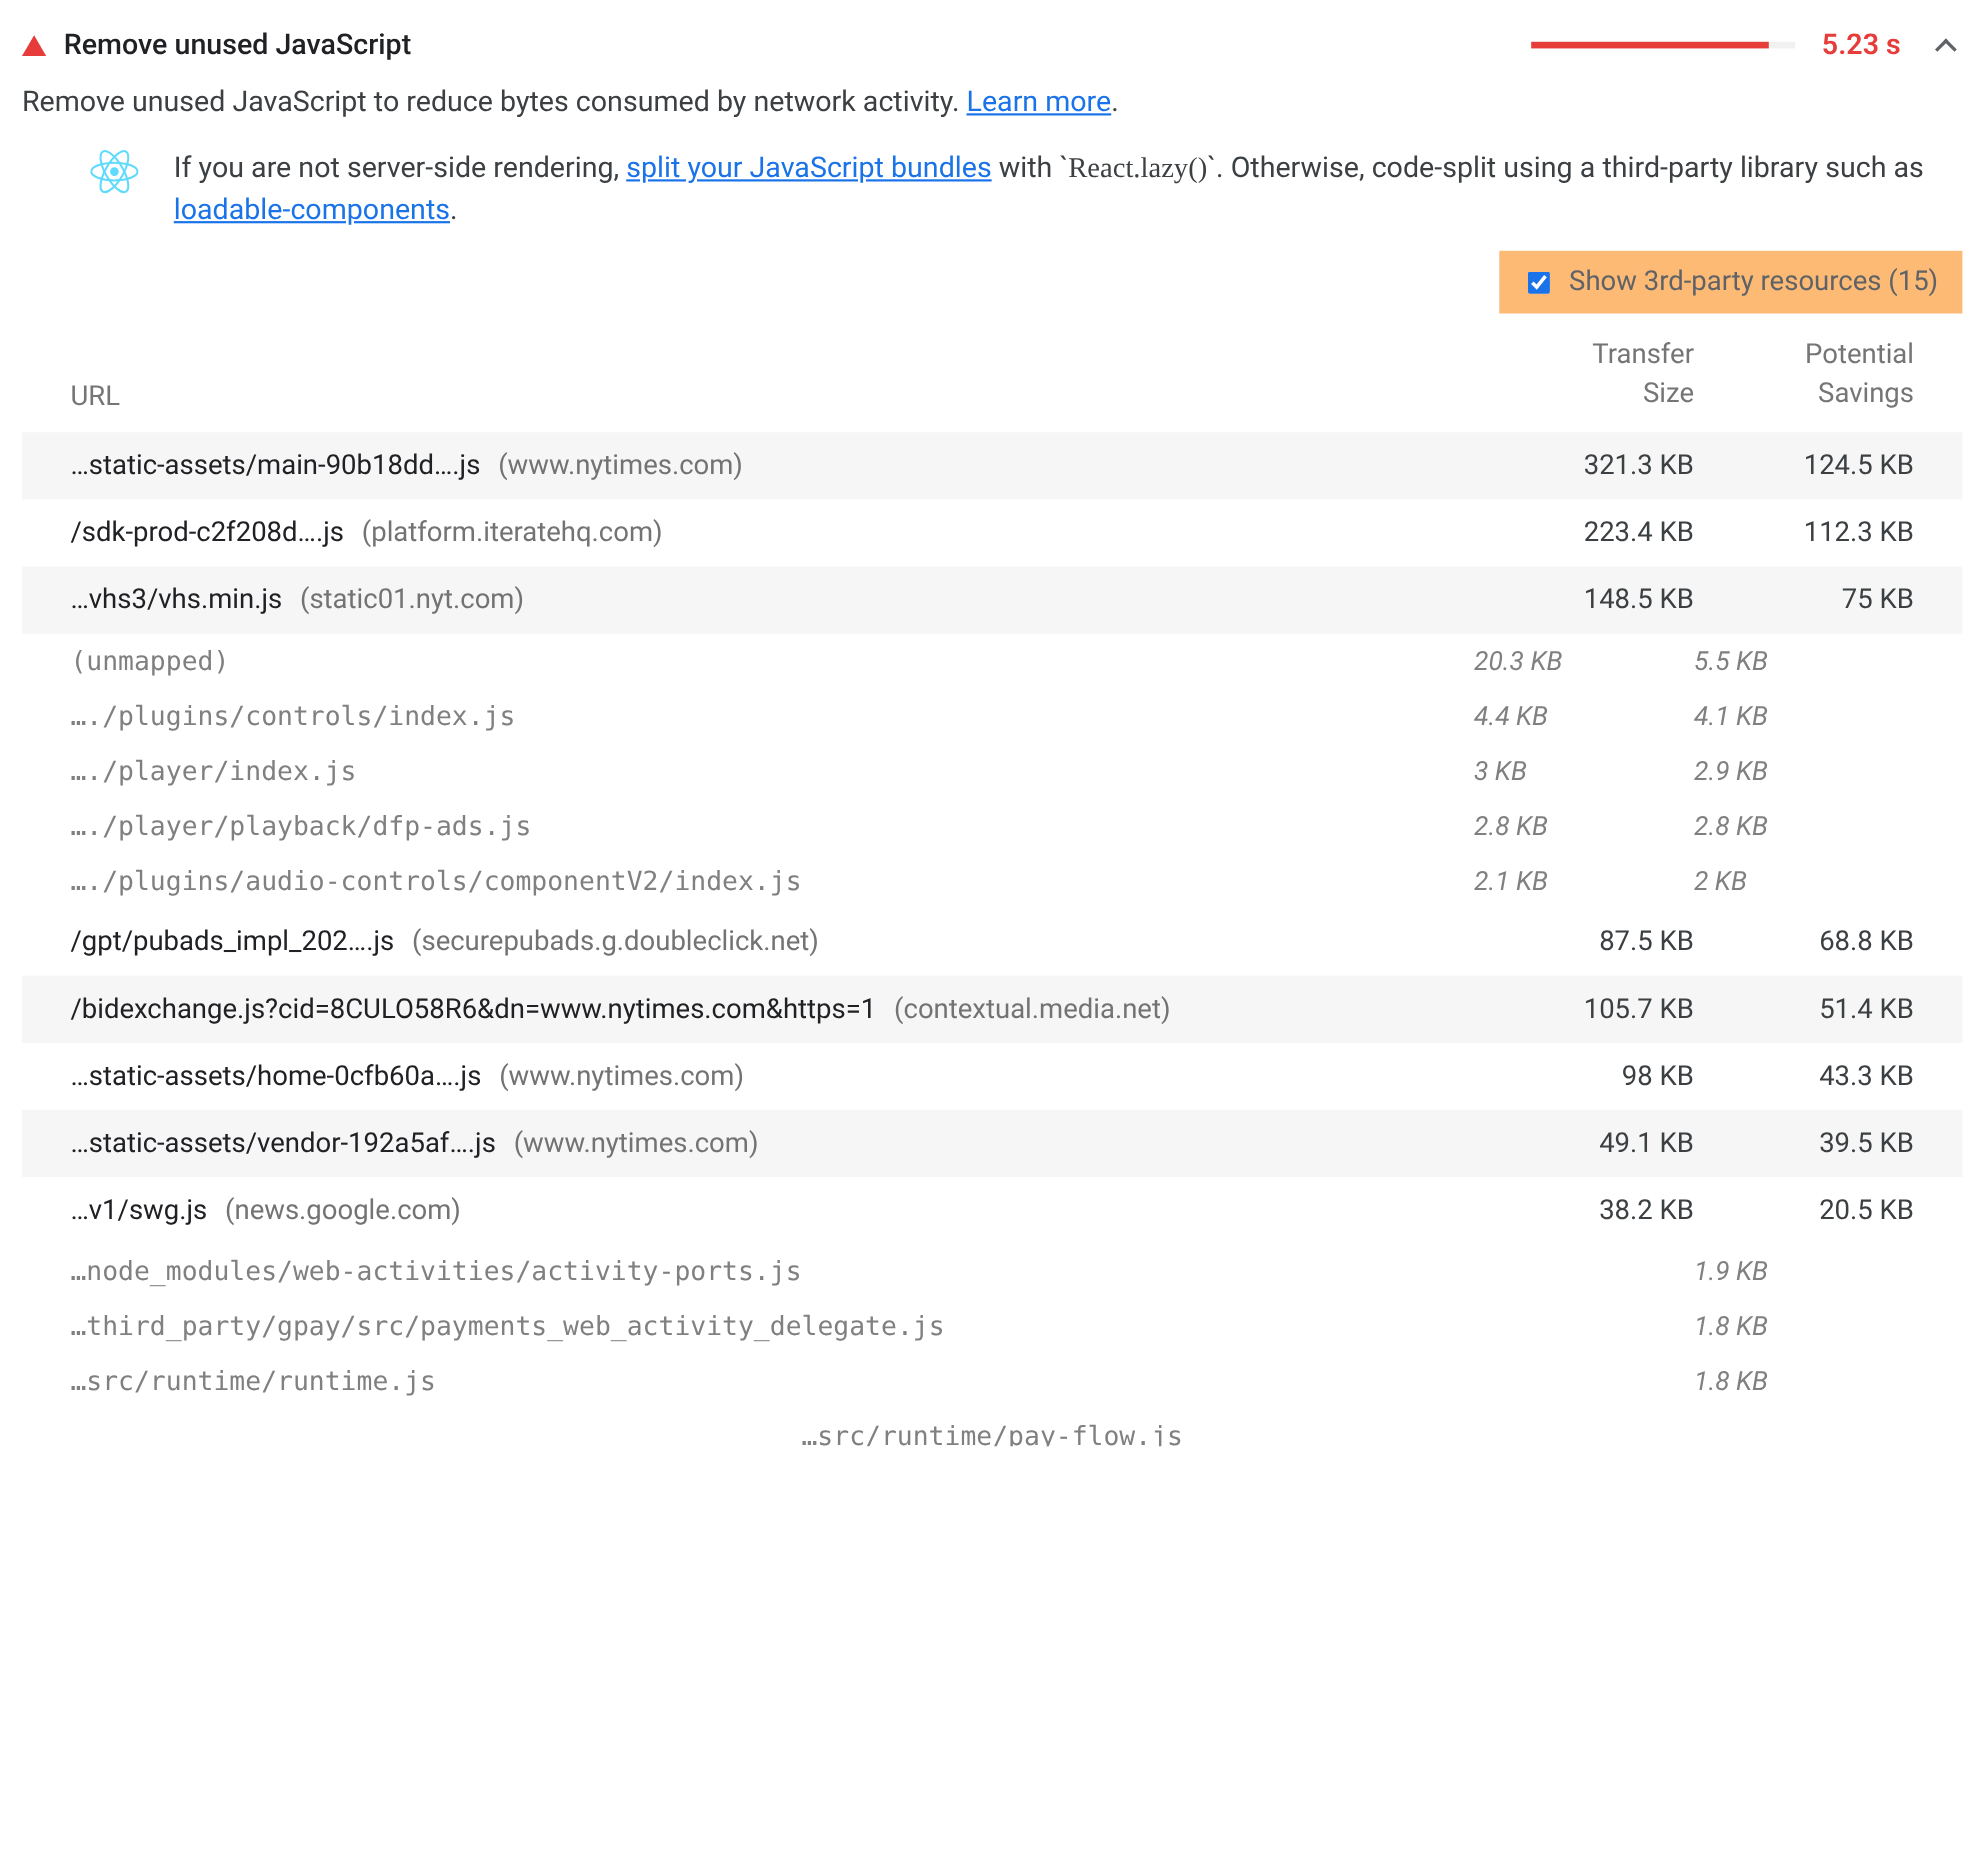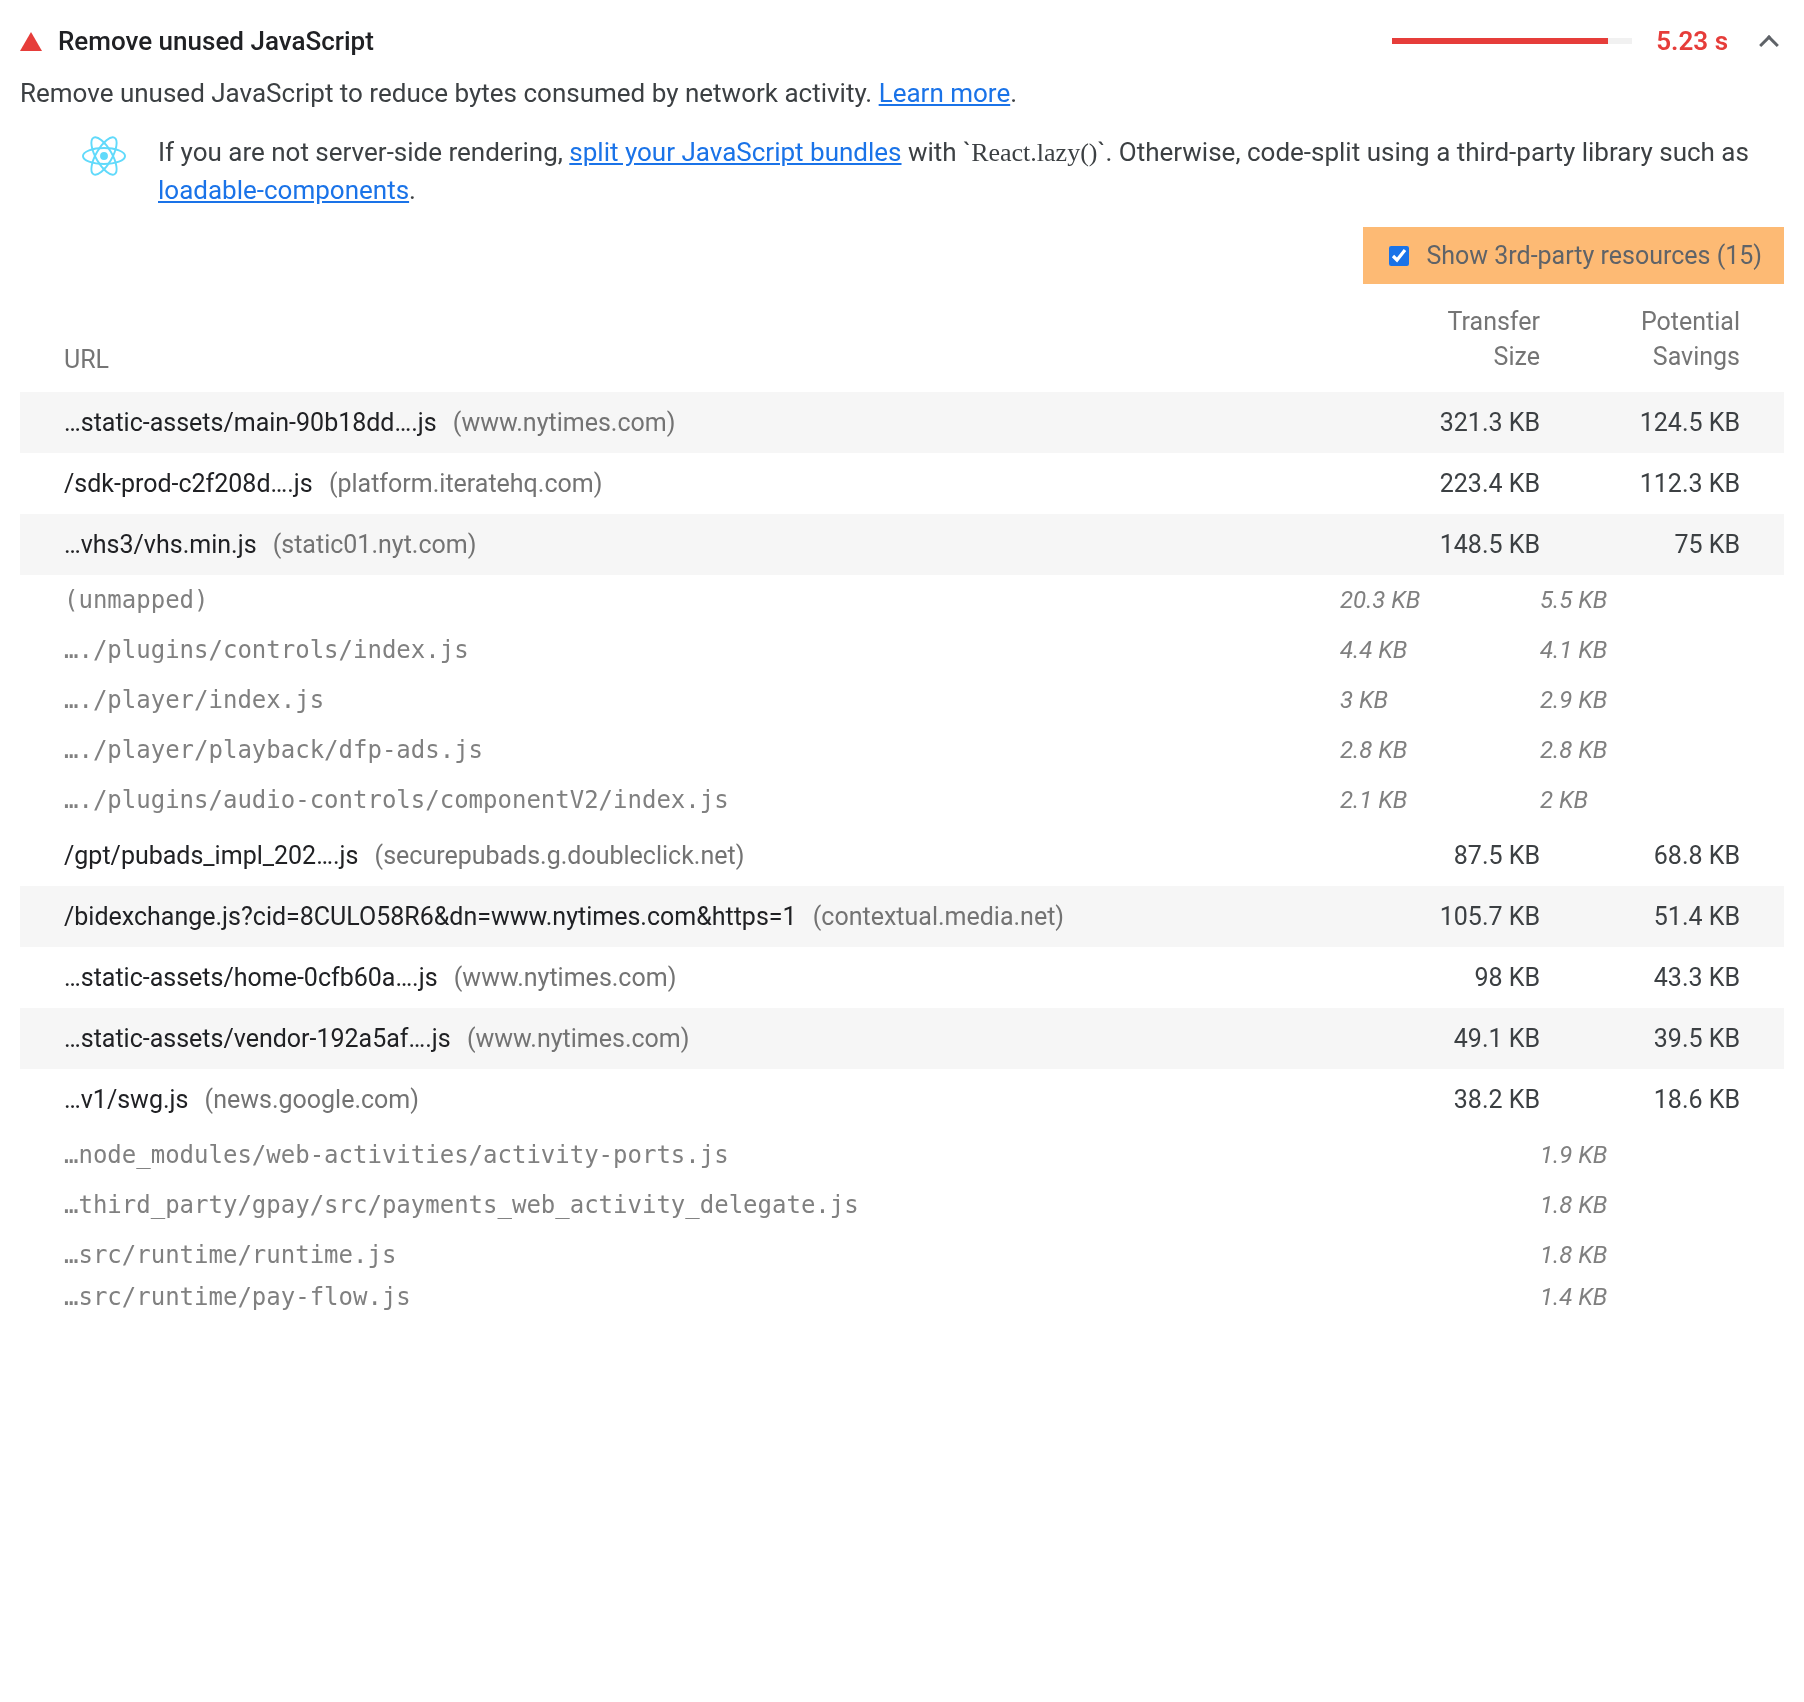--- a/index.html
+++ b/index.html
@@ -134,20 +134,21 @@
     flex: 1;
     font-family: ui-monospace, SFMono-Regular, Menlo, Consolas, monospace;
     color: #808080;
   }
   .subrow .size, .subrow .sav {
     width: 200px; color: #808080; font-style: italic;
   }
   .cutoff {
     height: 34px;
     overflow: hidden;
+    flex-direction: column;
   }
 </style>
 </head>
 <body>
 
 <div class="audit-header">
   <div class="triangle-icon"></div>
   <div class="audit-title">Remove unused JavaScript</div>
   <div class="load-bar">
       <div class="fill"></div>
@@ -246,21 +247,21 @@
         <span class="sav">43.3 KB</span>
       </div>
       <div class="row shaded">
         <span class="url">…static-assets/vendor-192a5af….js<span class="origin"> (www.nytimes.com)</span></span>
         <span class="size">49.1 KB</span>
         <span class="sav">39.5 KB</span>
       </div>
       <div class="row">
         <span class="url">…v1/swg.js<span class="origin"> (news.google.com)</span></span>
         <span class="size">38.2 KB</span>
-        <span class="sav">18.6 KB</span>
+        <span class="sav">20.5 KB</span>
       </div>
       <div class="subrow">
         <span class="path">…node_modules/web-activities/activity-ports.js</span>
         <span class="size"></span>
         <span class="sav">1.9 KB</span>
       </div>
       <div class="subrow">
         <span class="path">…third_party/gpay/src/payments_web_activity_delegate.js</span>
         <span class="size"></span>
         <span class="sav">1.8 KB</span>

